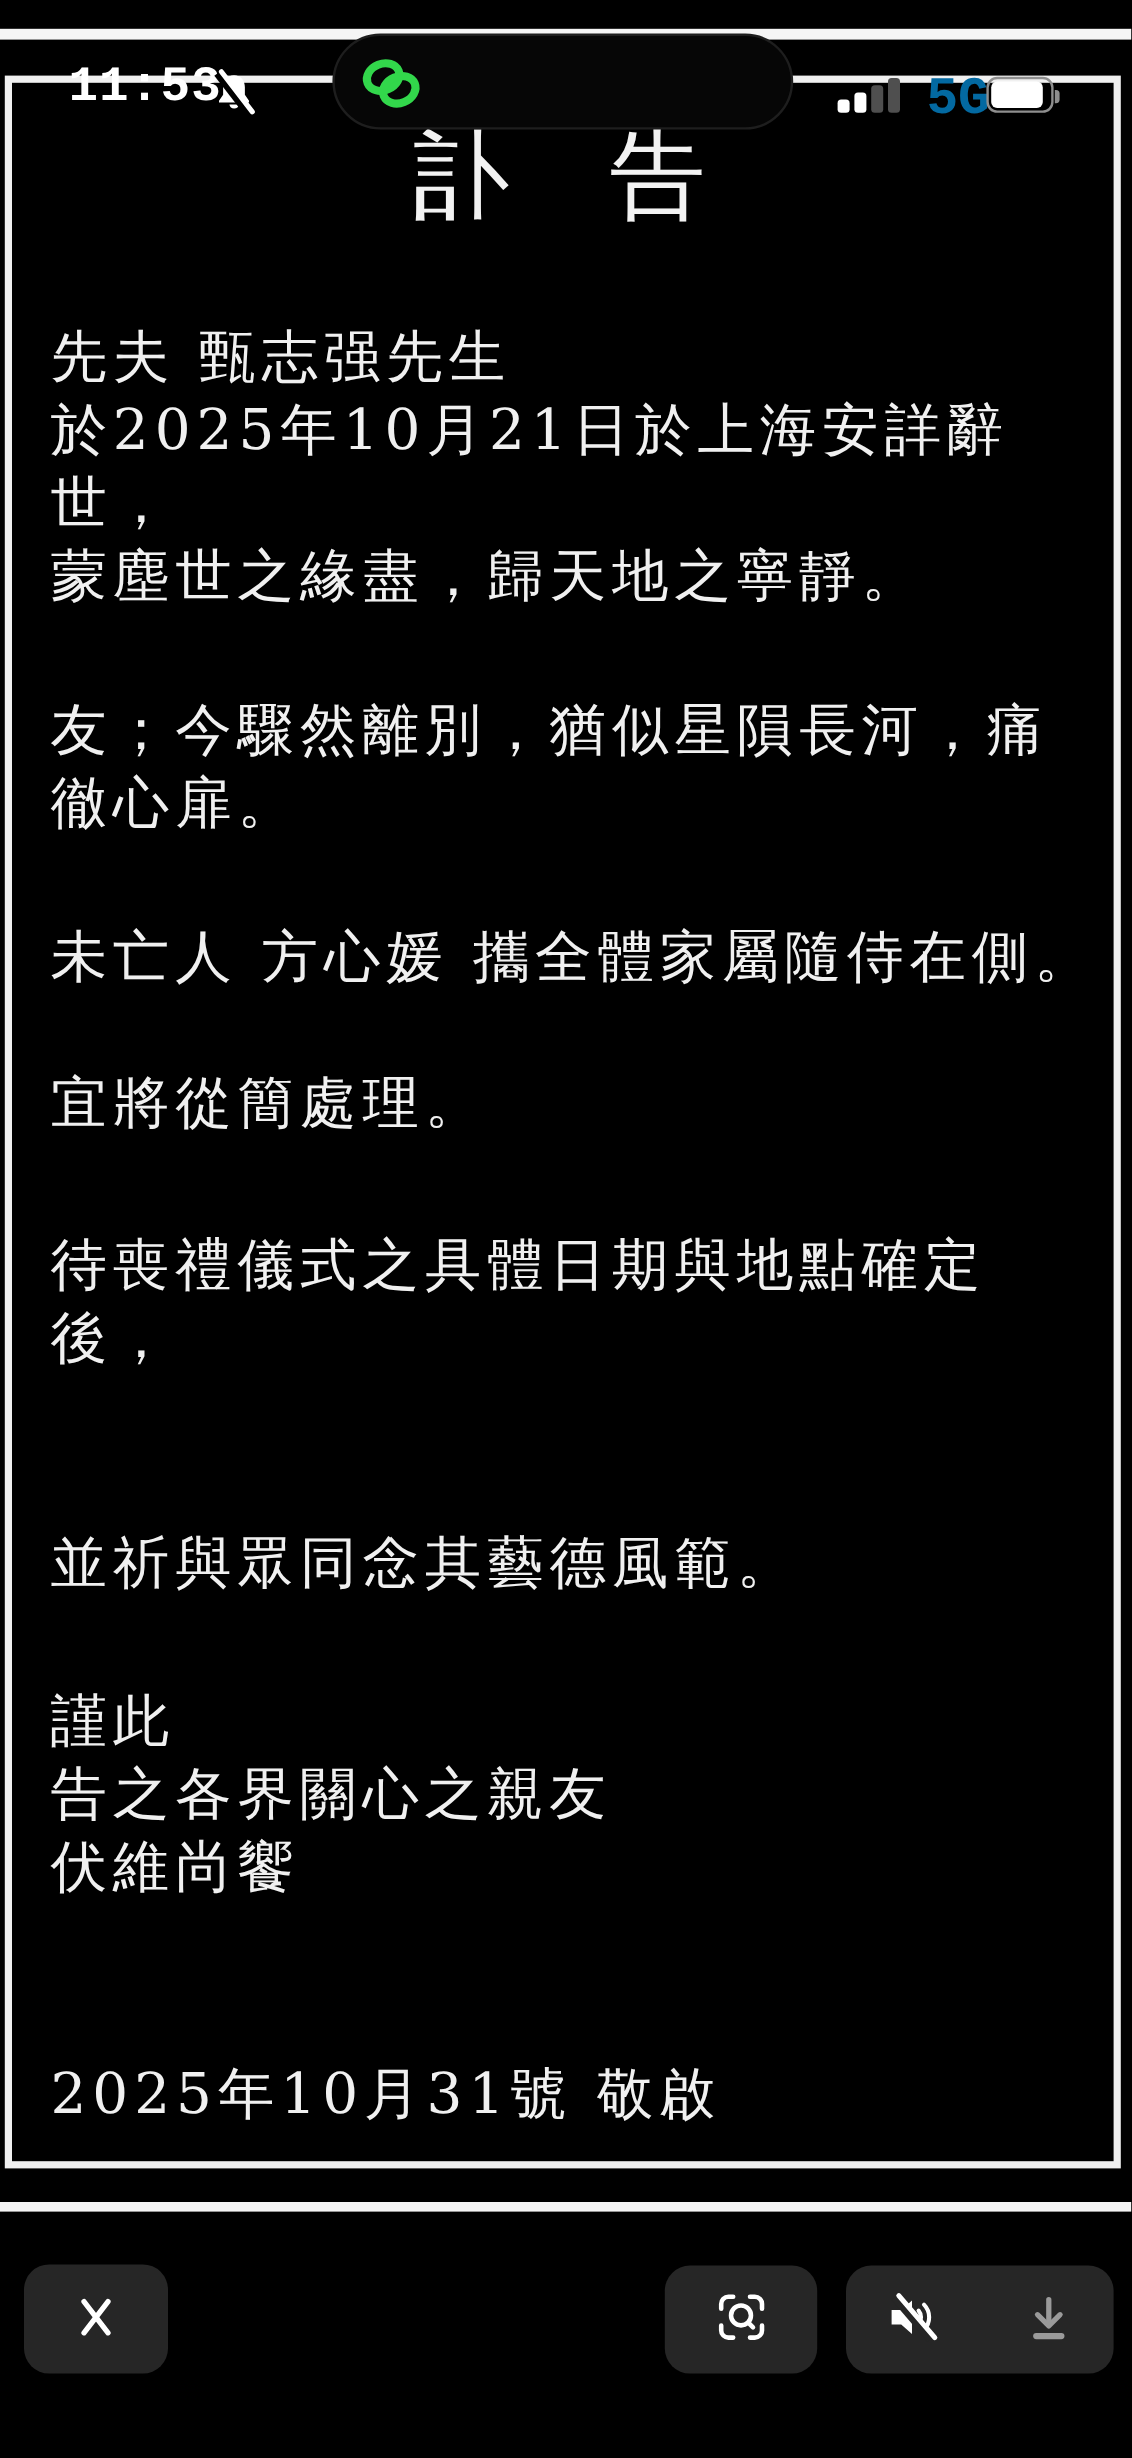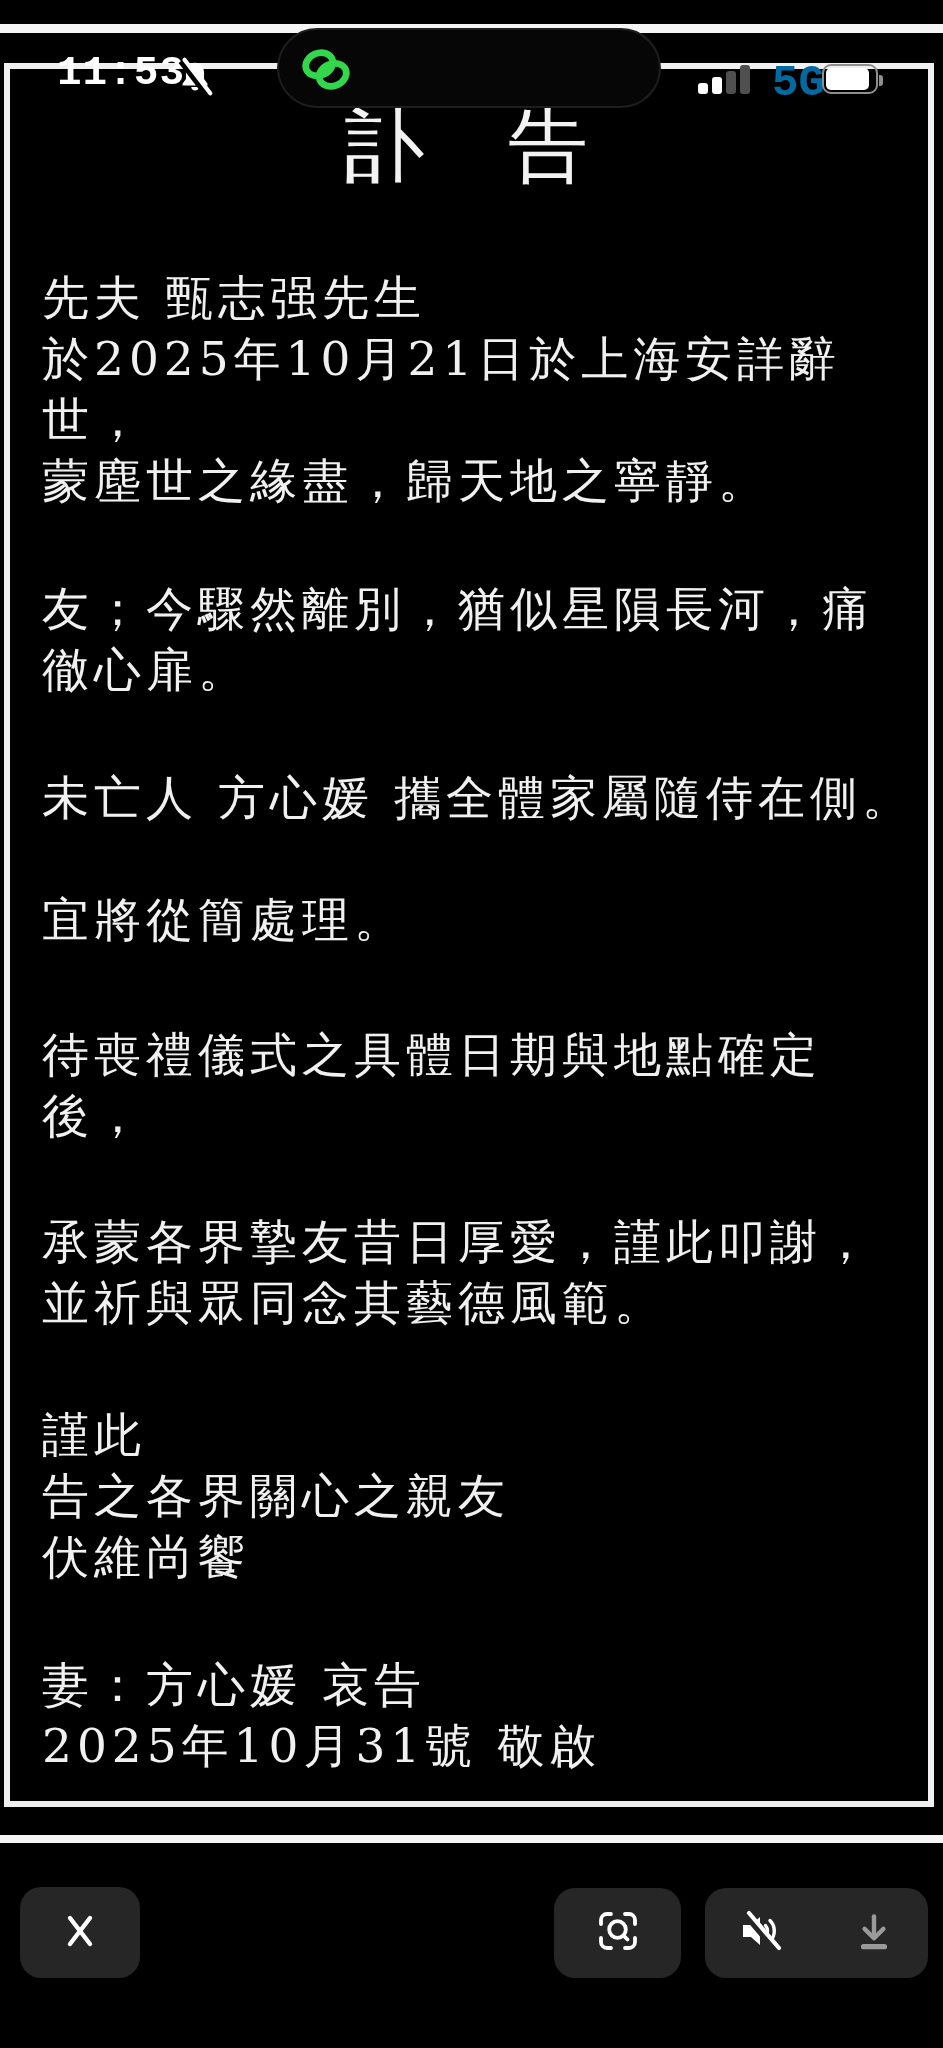--- a/index.html
+++ b/index.html
@@ -78,30 +78,30 @@
   </p>
   <p class="notice-p p2">
     <span>未亡人 方心媛 攜全體家屬隨侍在側。</span><br>
     <br>
     <span>宜將從簡處理。</span>
   </p>
   <p class="notice-p p3">
     <span>待喪禮儀式之具體日期與地點確定後，</span><br>
   </p>
   <p class="notice-p p4">
-    <span>承蒙各界摯友昔日厚愛，謹此叩謝，</span><br>
+    <br>
     <span>並祈與眾同念其藝德風範。</span>
   </p>
   <p class="notice-p p5">
     <span>謹此</span><br>
     <span>告之各界關心之親友</span><br>
     <span>伏維尚饗</span>
   </p>
   <p class="notice-p p6">
-    <span>妻：方心媛 哀告</span><br>
+    <br>
     <span>2025年10月31號 敬啟</span>
   </p>
 
   <div class="statusbar">
     <span class="time">11:53</span>
     <span class="bell">
       <svg width="42" height="42" viewBox="0 0 44 44">
         <path d="M22 7c-6 0-9.5 4.6-9.5 10.6V24l-3.6 5.2v1.6h26.2v-1.6L31.5 24v-6.4C31.5 11.6 28 7 22 7z" fill="#fff"></path>
         <path d="M18 32.5a4.2 4.2 0 0 0 8.3 0z" fill="#fff"></path>
         <line x1="8" y1="5" x2="35" y2="40" stroke="#000" stroke-width="8"></line>

